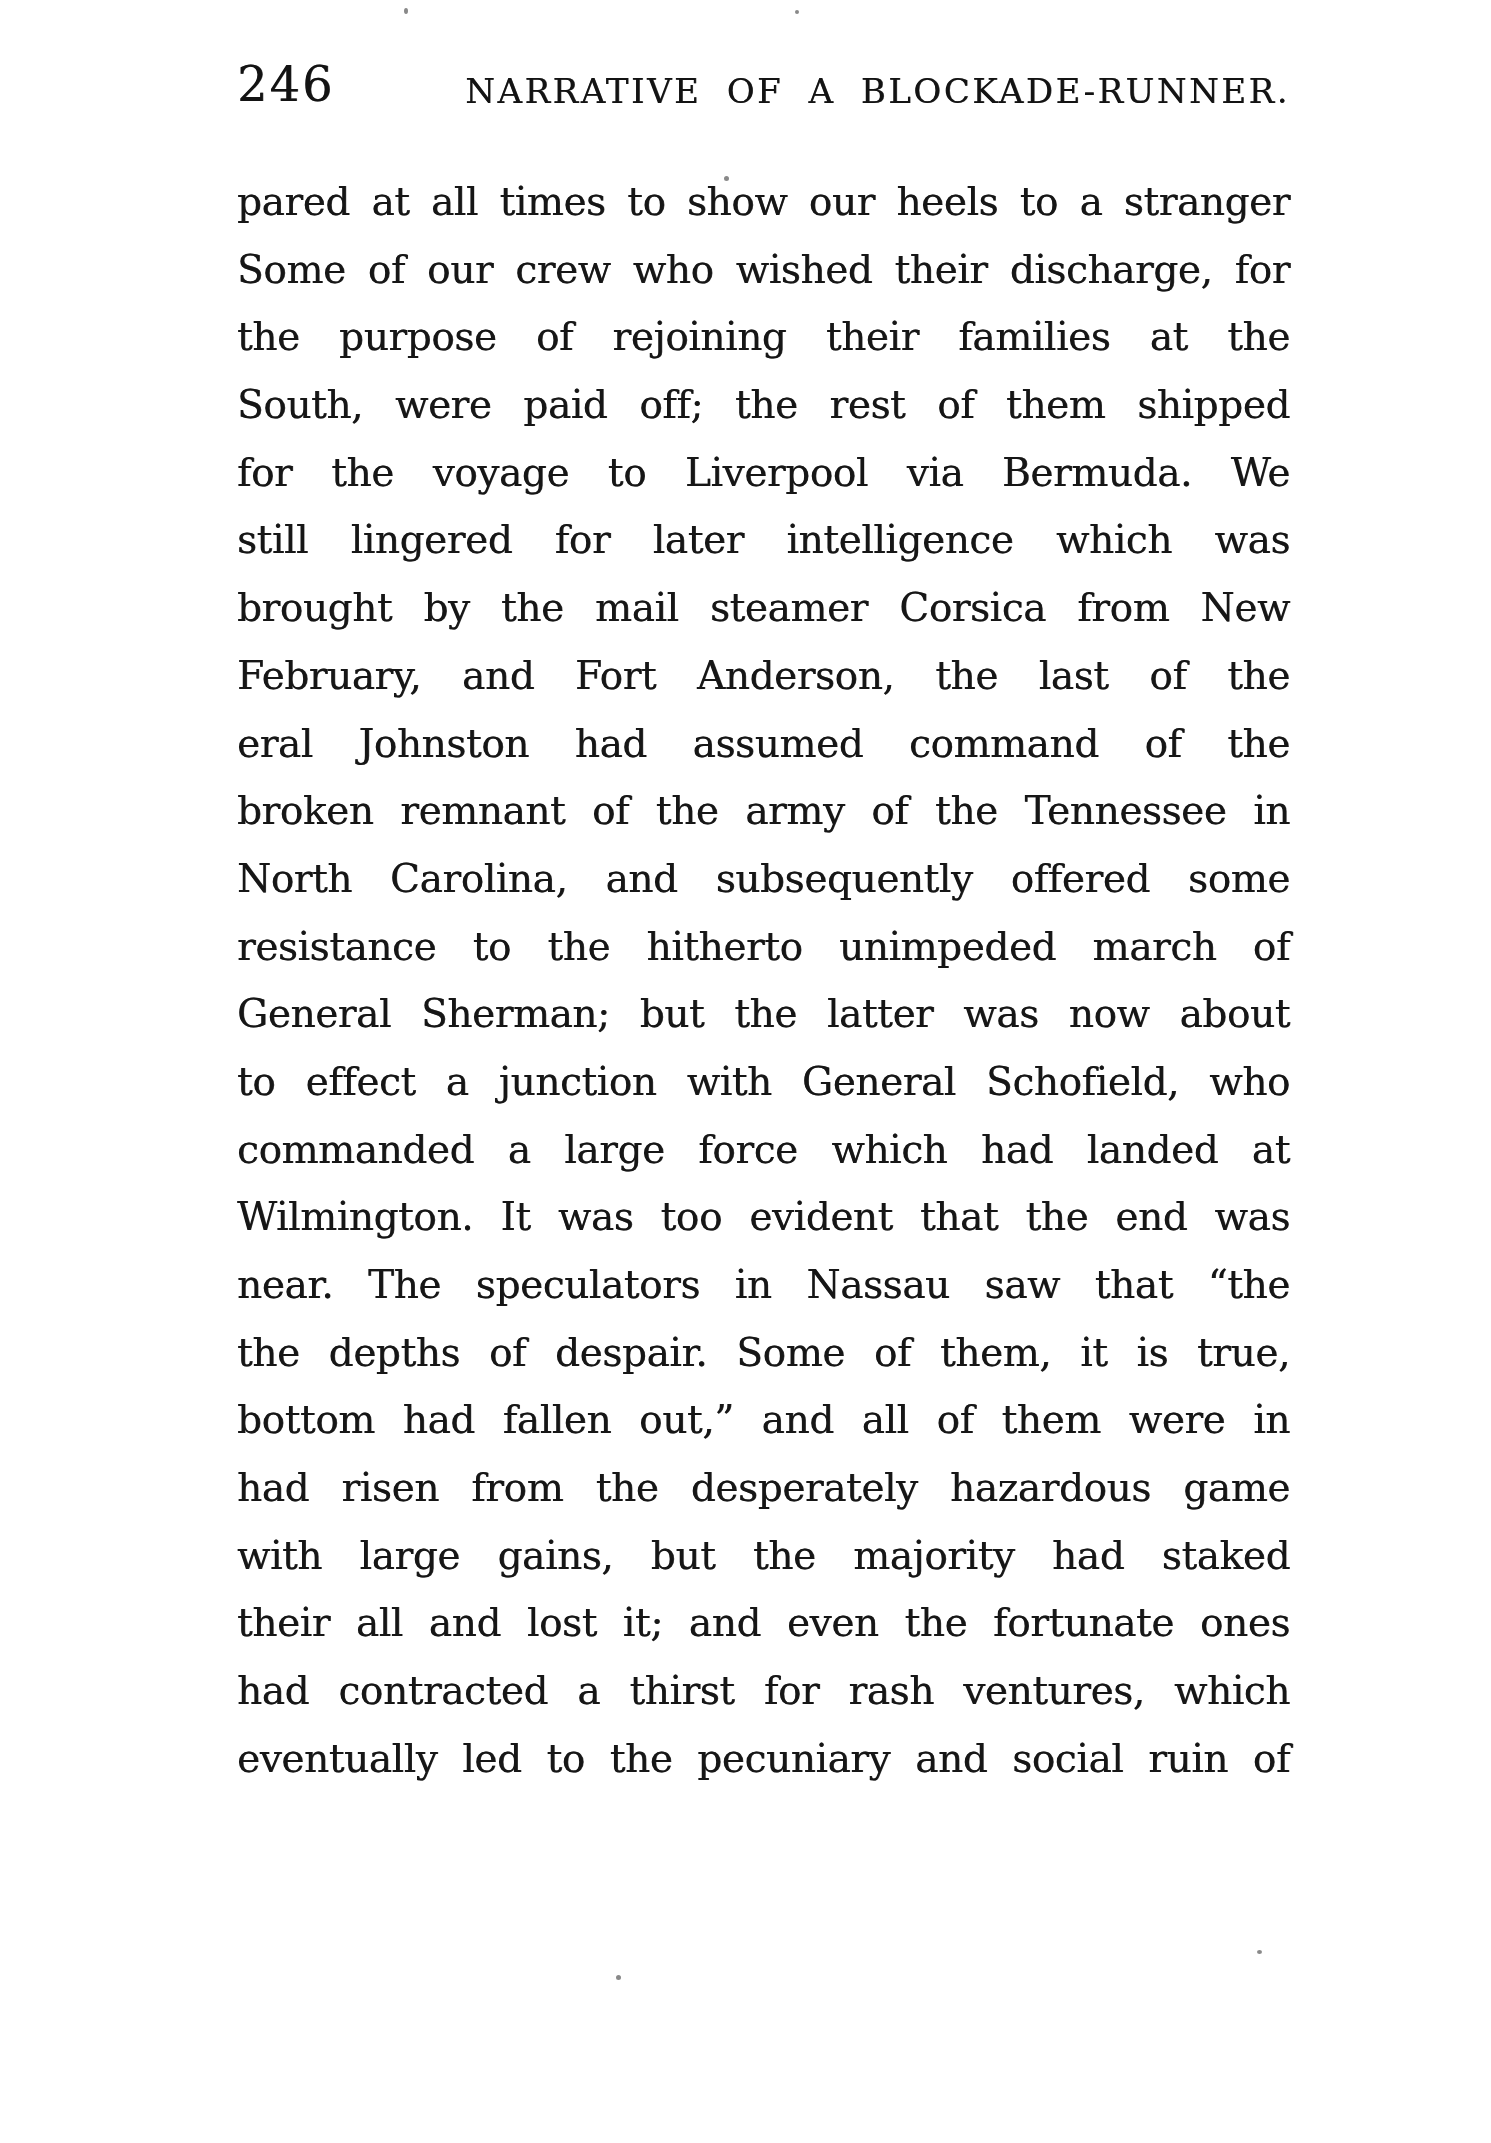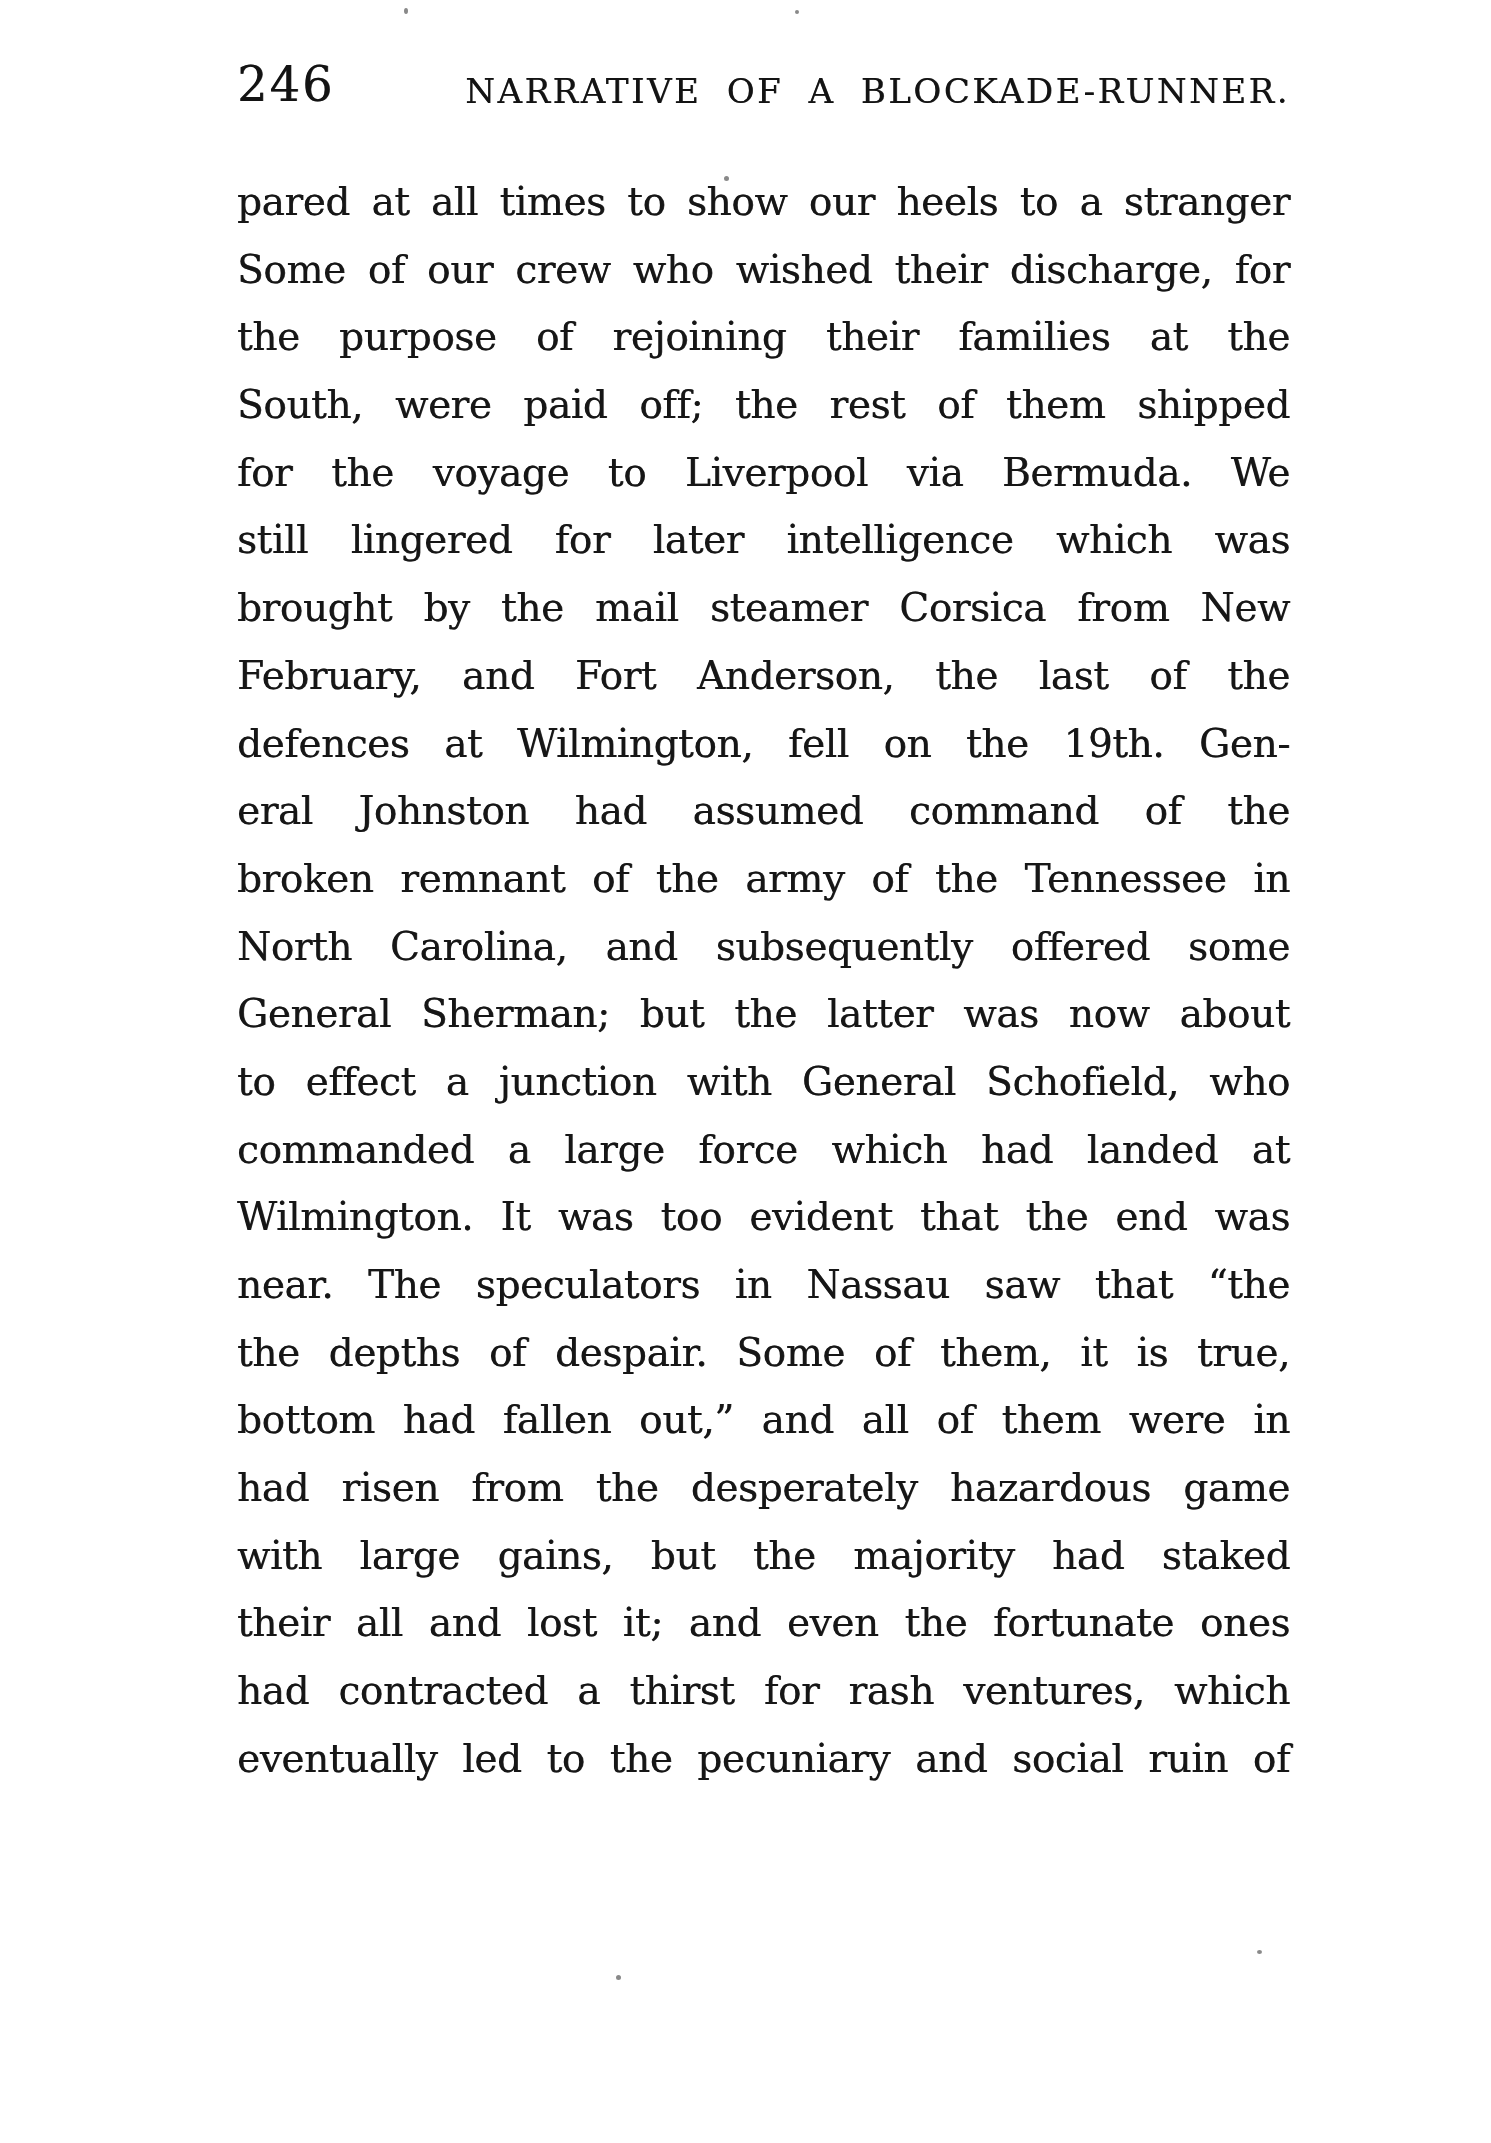--- a/index.html
+++ b/index.html
@@ -77,24 +77,24 @@
 
   <div class="body-text">
     <div class="line">pared at all times to show our heels to a stranger</div>
     <div class="line">Some of our crew who wished their discharge, for</div>
     <div class="line">the purpose of rejoining their families at the</div>
     <div class="line">South, were paid off; the rest of them shipped</div>
     <div class="line">for the voyage to Liverpool via Bermuda.  We</div>
     <div class="line">still lingered for later intelligence which was</div>
     <div class="line">brought by the mail steamer Corsica from New</div>
     <div class="line">February, and Fort Anderson, the last of the</div>
-    <div class="line">defences at Wilmington, fell on the 19th.  Gen-</div>
     <div class="line">eral Johnston had assumed command of the</div>
     <div class="line">broken remnant of the army of the Tennessee in</div>
     <div class="line">North Carolina, and subsequently offered some</div>
+    <div class="line">resistance to the hitherto unimpeded march of</div>
     <div class="line">General Sherman; but the latter was now about</div>
     <div class="line">to effect a junction with General Schofield, who</div>
     <div class="line">commanded a large force which had landed at</div>
     <div class="line">Wilmington.  It was too evident that the end was</div>
     <div class="line">near.  The speculators in Nassau saw that “the</div>
     <div class="line">the depths of despair.  Some of them, it is true,</div>
     <div class="line">bottom had fallen out,” and all of them were in</div>
     <div class="line">had risen from the desperately hazardous game</div>
     <div class="line">with large gains, but the majority had staked</div>
     <div class="line">their all and lost it; and even the fortunate ones</div>

